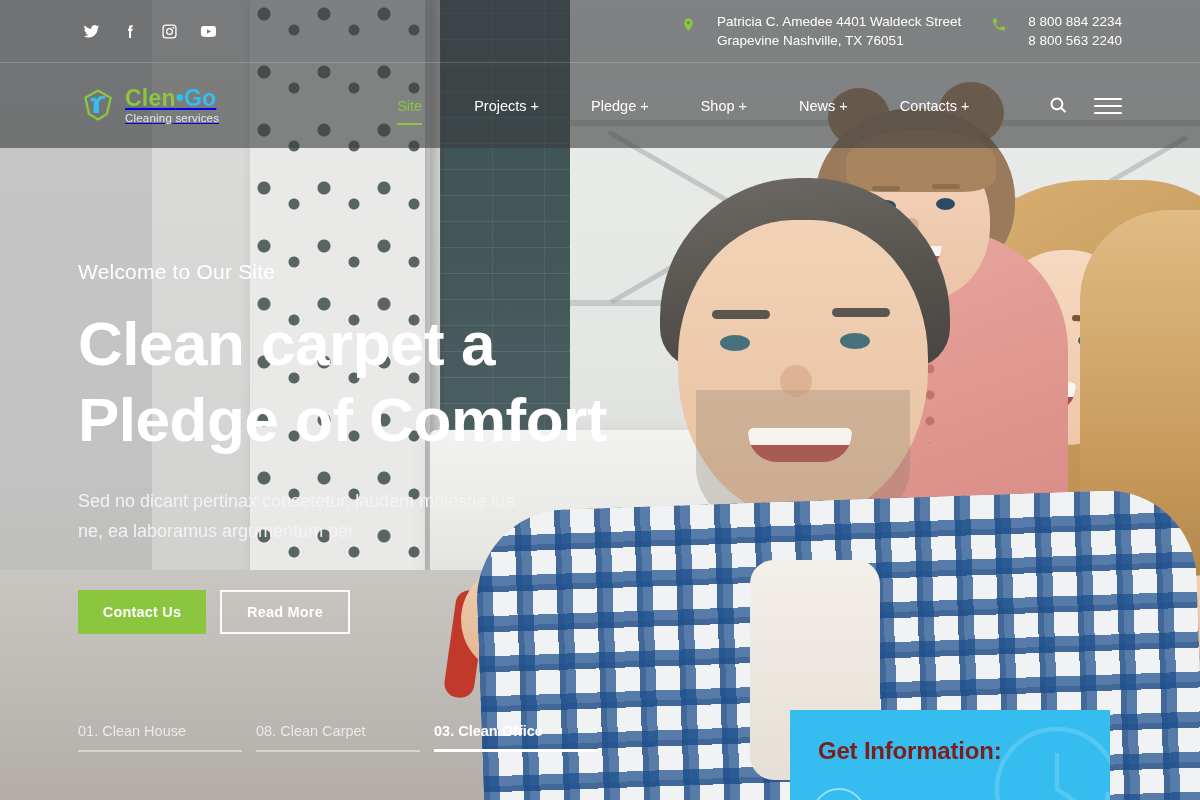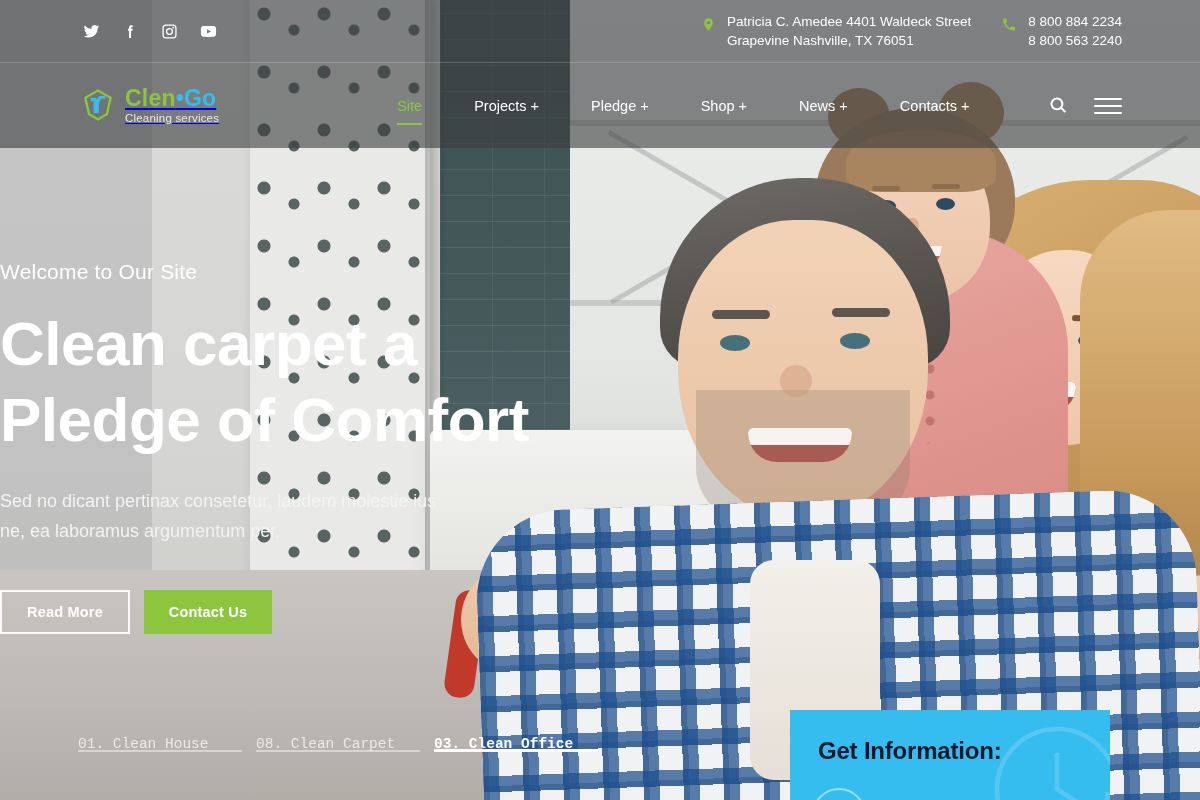--- a/index.html
+++ b/index.html
@@ -182,21 +182,21 @@
     border-bottom:1px solid rgba(255,255,255,.18);
     z-index:20;
   }
   .socials { display:flex; align-items:center; gap:21px; margin-left:82px; }
   .socials .sicon { width:18px; height:18px; display:flex; align-items:center; justify-content:center; color:#fff; }
   .socials svg { display:block; fill:#fff; }
 
   .contact-wrap { margin-left:auto; display:flex; align-items:flex-start; gap:30px; margin-right:78px; }
   .contact-item { display:flex; align-items:flex-start; gap:11px; }
   .contact-item .cicon { margin-top:3px; }
-  .contact-text { color:#fff; font-size:13.5px; line-height:19px; white-space:nowrap; }
+  .contact-text { color:#fff; font-size:13.5px; line-height:19px; white-space:nowrap;margin-left:10px; }
   .phone-col { display:flex; flex-direction:column; }
 
   
   .header {
     position:absolute; left:0; top:63px; width:100%; height:85px;
     background:rgba(58,60,62,.60);
     display:flex; align-items:center; z-index:20;
   }
   .logo { display:flex; align-items:flex-start; gap:9px; margin-left:80px; }
   .logo-mark { width:36px; height:36px; position:relative; }
@@ -216,21 +216,21 @@
   .nav-item.active::after {
     content:""; position:absolute; left:26px; right:26px; bottom:-11px; height:2px; background:#8CC63F;
   }
   .header-tools { margin-left:auto; display:flex; align-items:center; gap:26px; margin-right:78px; }
   .search-btn { width:20px; height:20px; display:flex; align-items:center; justify-content:center; }
   .burger { width:28px; display:flex; flex-direction:column; gap:5px; }
   .burger span { display:block; height:2px; background:#fff; border-radius:1px; }
 
   
   .hero { position:absolute; left:0; top:148px; width:100%; height:652px; z-index:10; }
-  .hero-inner { padding-top:112px; }
+  .hero-inner { padding-left:78px; padding-top:112px; }
   .hero-welcome { color:#fff; font-size:21px; font-weight:400; letter-spacing:.2px; }
   .hero-title {
     color:#fff; font-size:62px; font-weight:700; line-height:76px;
     letter-spacing:-.5px; margin-top:22px; max-width:620px;
   }
   .hero-sub {
     color:#f3f3f3; font-size:18px; line-height:30px; margin-top:28px; max-width:510px; font-weight:400;
   }
   .hero-btns { display:flex; align-items:center; gap:14px; margin-top:44px; }
   .btn {
@@ -241,34 +241,34 @@
   .btn-outline {
     width:130px; height:44px; border:2px solid rgba(255,255,255,.92);
     color:#fff; background:transparent;
   }
   .btn-green {
     width:128px; height:44px; background:#8CC63F; color:#fff; border:none;
   }
 
   
   .slider-tabs { position:absolute; left:78px; bottom:48px; display:flex; z-index:12; }
-  .stab { width:178px; position:relative; cursor:pointer;font-family:Liberation Mono, monospace; }
+  .stab { width:178px; position:relative; padding-bottom:13px; cursor:pointer; }
   .stab-label { color:rgba(255,255,255,.72); font-size:14.5px; white-space:nowrap; }
   .stab::after { content:""; position:absolute; left:0; right:14px; bottom:0; height:2px; background:rgba(255,255,255,.45); }
   .stab.active .stab-label { color:#fff; font-weight:700; }
   .stab.active::after { background:#fff; height:3px; }
 
   
   .hotline {
     position:absolute; left:790px; top:710px; width:320px; height:90px;
     background:#35BDF0; z-index:14; overflow:hidden; padding:22px 0 0 28px;
   }
   .hotline-clock { position:absolute; right:-22px; top:4px; width:150px; height:150px; opacity:.16; }
   .hotline-label { color:#fff; font-size:14px; position:relative; z-index:2; }
-  .hotline-title { color:#0f172a; font-size:24px; font-weight:700; margin-top:5px; position:relative; z-index:2; letter-spacing:-.2px; }
+  .hotline-title { color:#7f1d1d; font-size:24px; font-weight:700; margin-top:5px; position:relative; z-index:2; letter-spacing:-.2px; }
   .hotline-circle { position:absolute; left:22px; top:78px; width:54px; height:54px; border:2px solid rgba(255,255,255,.5); border-radius:50%; z-index:2;}
 </style>
 </head>
 <body>
 
 <div class="hero-photo">
   <div class="room-wall"></div>
   <div class="wall-left"></div>
   <div class="wall-left2"></div>
   <div class="brick-wall"></div>
@@ -434,22 +434,22 @@
     <div class="hero-welcome">Welcome to Our Site</div>
     <h1 class="hero-title">
       <span>Clean carpet a</span><br>
       <span>Pledge of Comfort</span>
     </h1>
     <p class="hero-sub">
       <span>Sed no dicant pertinax consetetur, laudem molestie ius</span><br>
       <span>ne, ea laboramus argumentum per.</span>
     </p>
     <div class="hero-btns">
+      <button class="btn btn-green">Contact Us</button>
       <button class="btn btn-outline">Read More</button>
-      <button class="btn btn-green">Contact Us</button>
     </div>
   </div>
 </div>
 
 <div class="slider-tabs">
   <div class="stab">
     <div class="stab-label">01. Clean House</div>
   </div>
   <div class="stab">
     <div class="stab-label">08. Clean Carpet</div>

